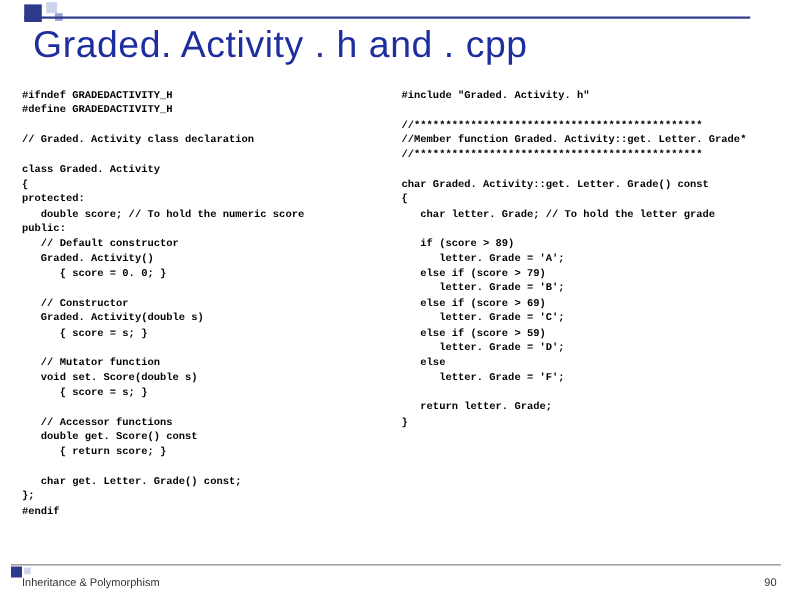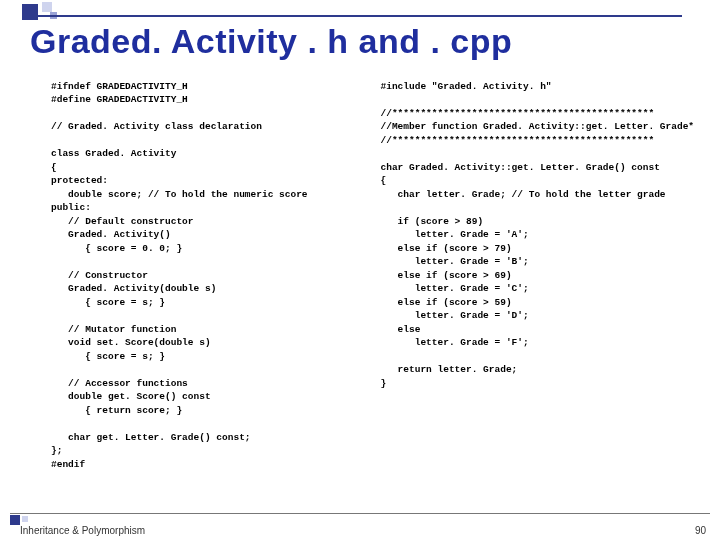--- a/index.html
+++ b/index.html
@@ -26,29 +26,28 @@
   }
   .decor-bottom .line { position: absolute; bottom: 8px; left: 0; width: 700px; height: 1px; background: #777; }
   .decor-bottom .sq1 { position: absolute; bottom: -3px; left: 0; width: 10px; height: 10px; background: #2e3a8c; }
   .decor-bottom .sq2 { position: absolute; bottom: 0px; left: 12px; width: 6px; height: 6px; background: #cfd4ee; }
   .title {
     position: absolute;
     top: 22px; left: 30px;
     color: #1f2e9e;
     font-family: "Arial Black", Arial, sans-serif;
     font-size: 34px;
-    font-weight: 700;
+    font-weight: 400;
     letter-spacing: 0.5px;
   }
   .cols {
     position: absolute;
     top: 80px; left: 20px; right: 12px;
     display: flex;
     gap: 2px;
-    margin-left: 31px;
   }
   .col {
     flex: 1;
     font-family: "Courier New", monospace;
     font-weight: bold;
     font-size: 9.5px;
     line-height: 1.42;
     white-space: pre;
     color: #000;
   }

